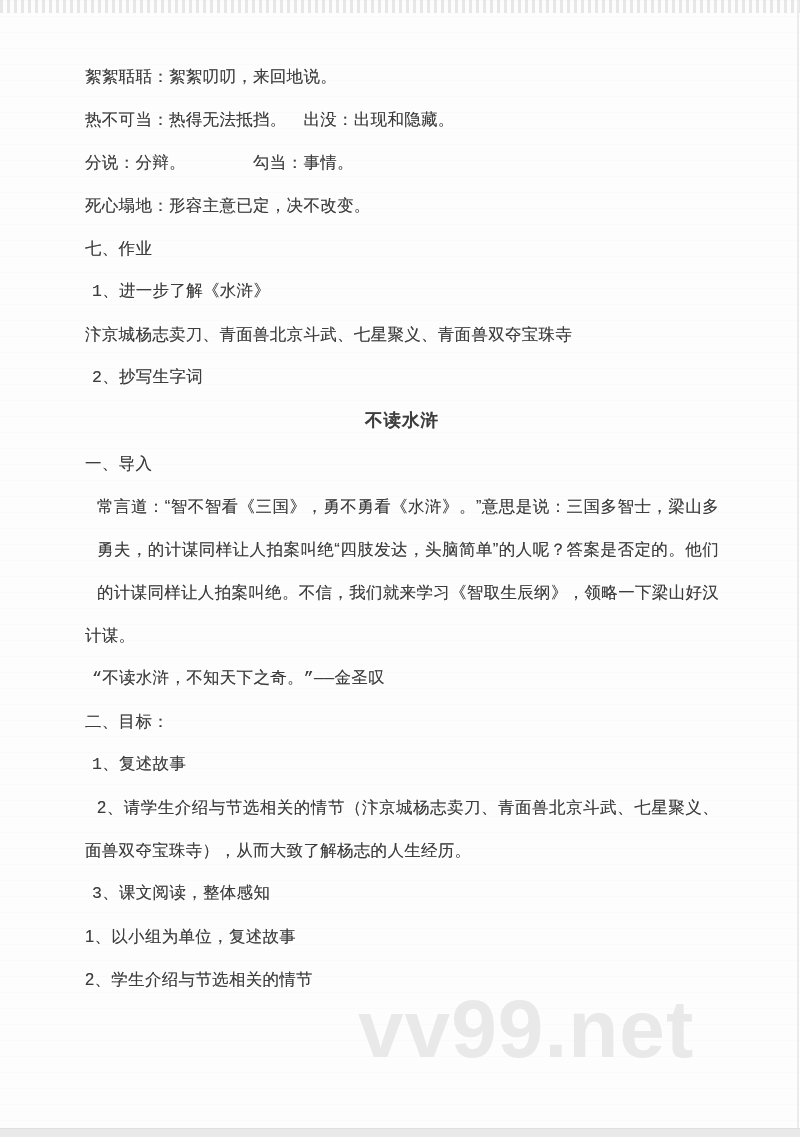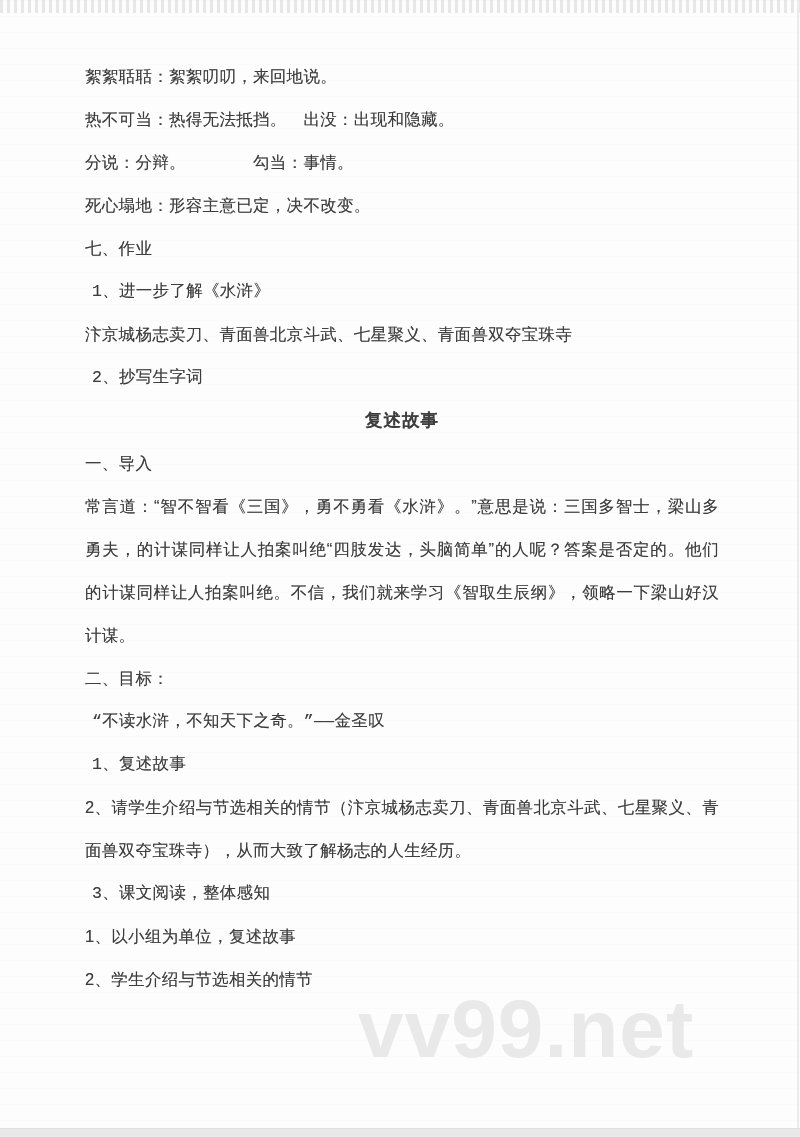--- a/index.html
+++ b/index.html
@@ -63,20 +63,21 @@
     white-space: pre;
     overflow: visible;
   }
   .just {
     white-space: normal;
     word-break: break-all;
     text-align: justify;
     text-align-last: justify;
     text-justify: inter-character;
     overflow: hidden;
+    margin-left: 12px;
   }
   .indent { padding-left: 7px; font-family: Liberation Mono, monospace; }
   .center-bold {
     text-align: center;
     font-weight: bold;
     font-size: 17.5px;
     letter-spacing: 1px;
   }
   .watermark {
     position: absolute;
@@ -103,28 +104,28 @@
 
   <div class="content">
     <div class="line">絮絮聒聒：絮絮叨叨，来回地说。</div>
     <div class="line">热不可当：热得无法抵挡。　出没：出现和隐藏。</div>
     <div class="line">分说：分辩。　　　　勾当：事情。</div>
     <div class="line">死心塌地：形容主意已定，决不改变。</div>
     <div class="line">七、作业</div>
     <div class="line indent">1、进一步了解《水浒》</div>
     <div class="line">汴京城杨志卖刀、青面兽北京斗武、七星聚义、青面兽双夺宝珠寺</div>
     <div class="line indent">2、抄写生字词</div>
-    <div class="line center-bold">复述故事</div>
+    <div class="line center-bold">不读水浒</div>
     <div class="line">一、导入</div>
     <div class="line just">常言道：“智不智看《三国》，勇不勇看《水浒》。”意思是说：三国多智士，梁山多</div>
     <div class="line just">勇夫，的计谋同样让人拍案叫绝“四肢发达，头脑简单”的人呢？答案是否定的。他们</div>
     <div class="line just">的计谋同样让人拍案叫绝。不信，我们就来学习《智取生辰纲》，领略一下梁山好汉的</div>
     <div class="line">计谋。</div>
+    <div class="line indent">“不读水浒，不知天下之奇。”——金圣叹</div>
     <div class="line">二、目标：</div>
-    <div class="line indent">“不读水浒，不知天下之奇。”——金圣叹</div>
     <div class="line indent">1、复述故事</div>
     <div class="line just">2、请学生介绍与节选相关的情节（汴京城杨志卖刀、青面兽北京斗武、七星聚义、青</div>
     <div class="line">面兽双夺宝珠寺），从而大致了解杨志的人生经历。</div>
     <div class="line indent">3、课文阅读，整体感知</div>
     <div class="line">1、以小组为单位，复述故事</div>
     <div class="line">2、学生介绍与节选相关的情节</div>
   </div>
 
   <div class="bottom-edge"></div>
 

